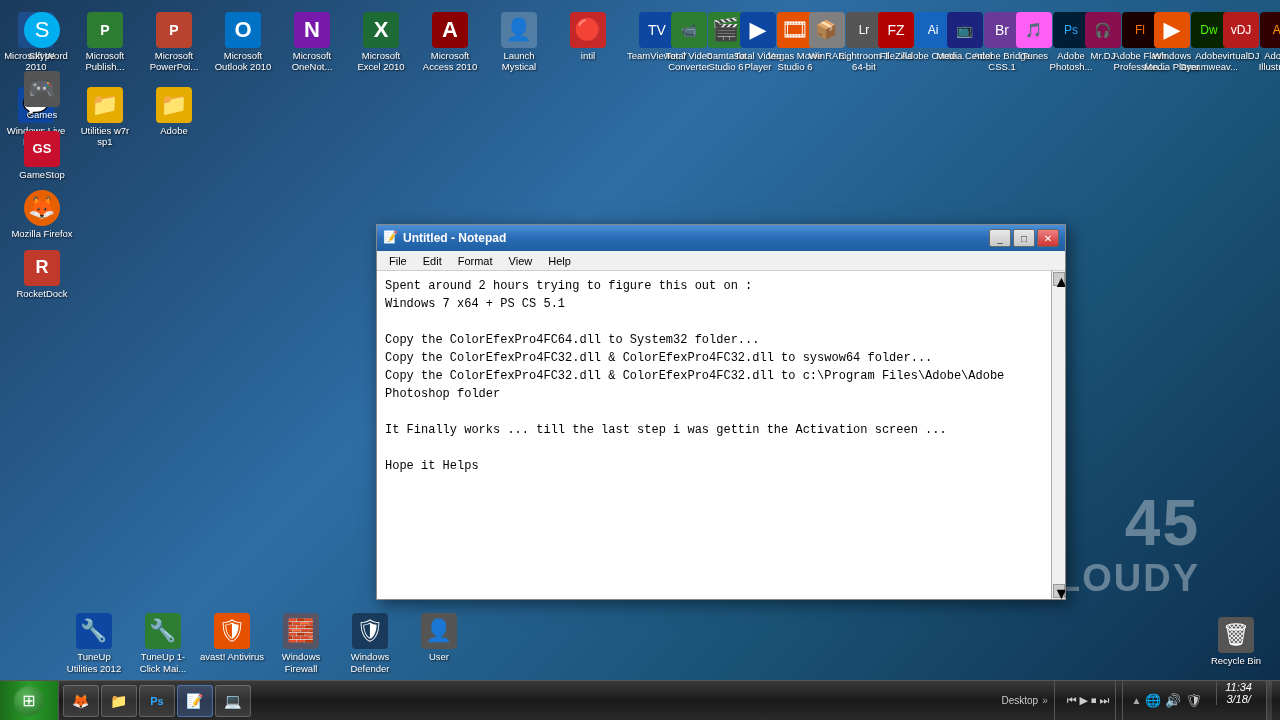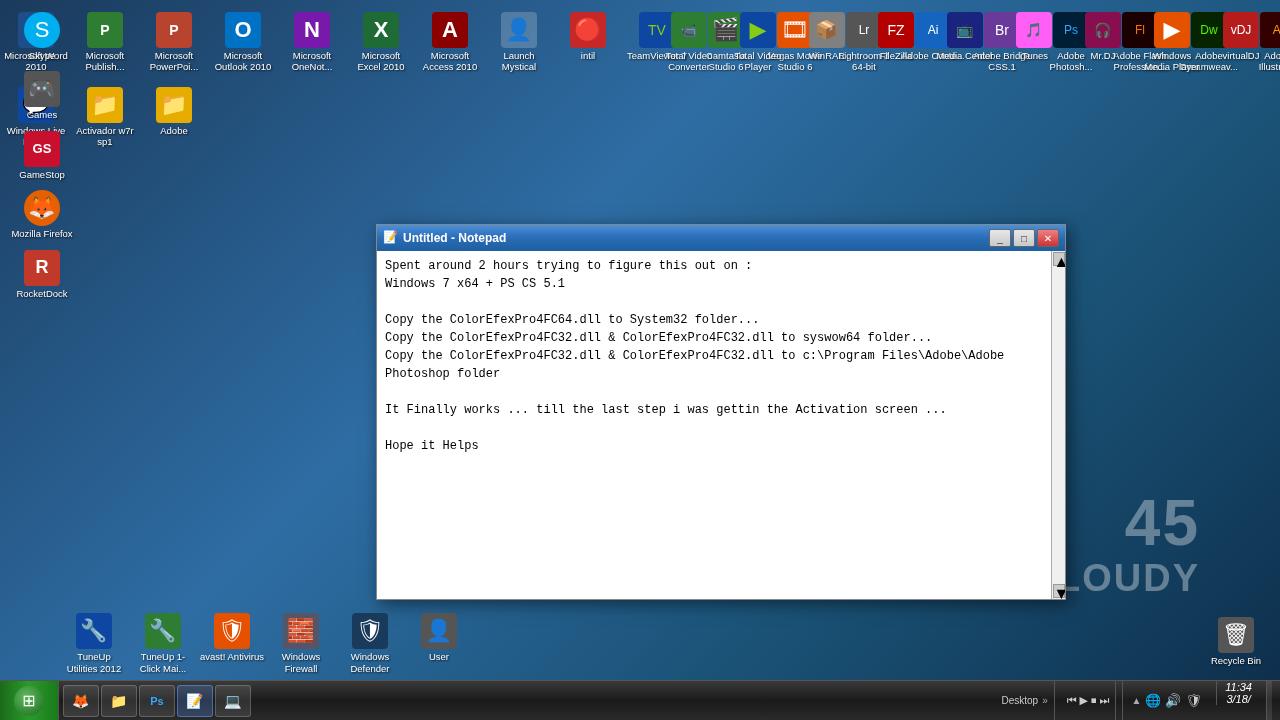--- a/index.html
+++ b/index.html
@@ -305,21 +305,21 @@
     .ic-excel { background: #1f6b35; color: #fff; }
     .ic-access { background: #8b0000; color: #fff; }
     .ic-folder { background: #e6ac00; color: #fff; }
     .ic-generic { background: rgba(255,255,255,0.2); color: #fff; }
     .ic-skype { background: #00aff0; color: #fff; border-radius: 50%; }
     .ic-games { background: #555; color: #fff; }
     .ic-gamestop { background: #c8102e; color: #fff; font-weight: bold; }
     .ic-firefox { background: #e76000; color: #fff; border-radius: 50%; }
     .ic-rocketdock { background: #c0392b; color: #fff; }
     .ic-green { background: #2e7d32; color: #fff; }
-    .ic-blue { background: #0d47a1; color: #84cc16; }
+    .ic-blue { background: #0d47a1; color: #ffffff; }
     .ic-gray { background: #555; color: #fff; }
     .ic-orange { background: #e65100; color: #fff; }
     .ic-red { background: #c62828; color: #fff; }
 
     .top-icon-area {
       position: absolute;
       top: 0;
       left: 0;
       right: 0;
       display: flex;
@@ -432,21 +432,21 @@
 
       </div>
 
       <div style="display:flex;flex-wrap:nowrap;gap:1px;padding:2px 0;">
         <div class="desktop-icon">
           <div class="icon-img ic-blue">💬</div>
           <div class="icon-label">Windows Live Mes...</div>
         </div>
         <div class="desktop-icon">
           <div class="icon-img ic-folder">📁</div>
-          <div class="icon-label">Activador w7r sp1</div>
+          <div class="icon-label">Utilities w7r sp1</div>
         </div>
         <div class="desktop-icon">
           <div class="icon-img ic-folder">📁</div>
           <div class="icon-label">Adobe</div>
         </div>
       </div>
     </div>
   </div>
 
   <div style="position:absolute;top:8px;right:5px;display:flex;flex-direction:column;gap:2px;">
@@ -521,20 +521,27 @@
   <div class="notepad-window">
     <div class="notepad-titlebar">
       <div class="notepad-icon-small">📝</div>
       <div class="notepad-title-text">Untitled - Notepad</div>
       <div class="titlebar-controls">
         <div class="title-btn">_</div>
         <div class="title-btn">□</div>
         <div class="title-btn close-btn">✕</div>
       </div>
     </div>
+    <div class="notepad-menubar">
+      <div class="menu-item">File</div>
+      <div class="menu-item">Edit</div>
+      <div class="menu-item">Format</div>
+      <div class="menu-item">View</div>
+      <div class="menu-item">Help</div>
+    </div>
     <div class="notepad-body">
       <div class="notepad-content">Spent around 2 hours trying to figure this out on :
 Windows 7 x64 + PS CS 5.1
 
 Copy the ColorEfexPro4FC64.dll to System32 folder...
 Copy the ColorEfexPro4FC32.dll &amp; ColorEfexPro4FC32.dll to syswow64 folder...
 Copy the ColorEfexPro4FC32.dll &amp; ColorEfexPro4FC32.dll to c:\Program Files\Adobe\Adobe Photoshop folder
 
 It Finally works ... till the last step i was gettin the Activation screen ...
 

